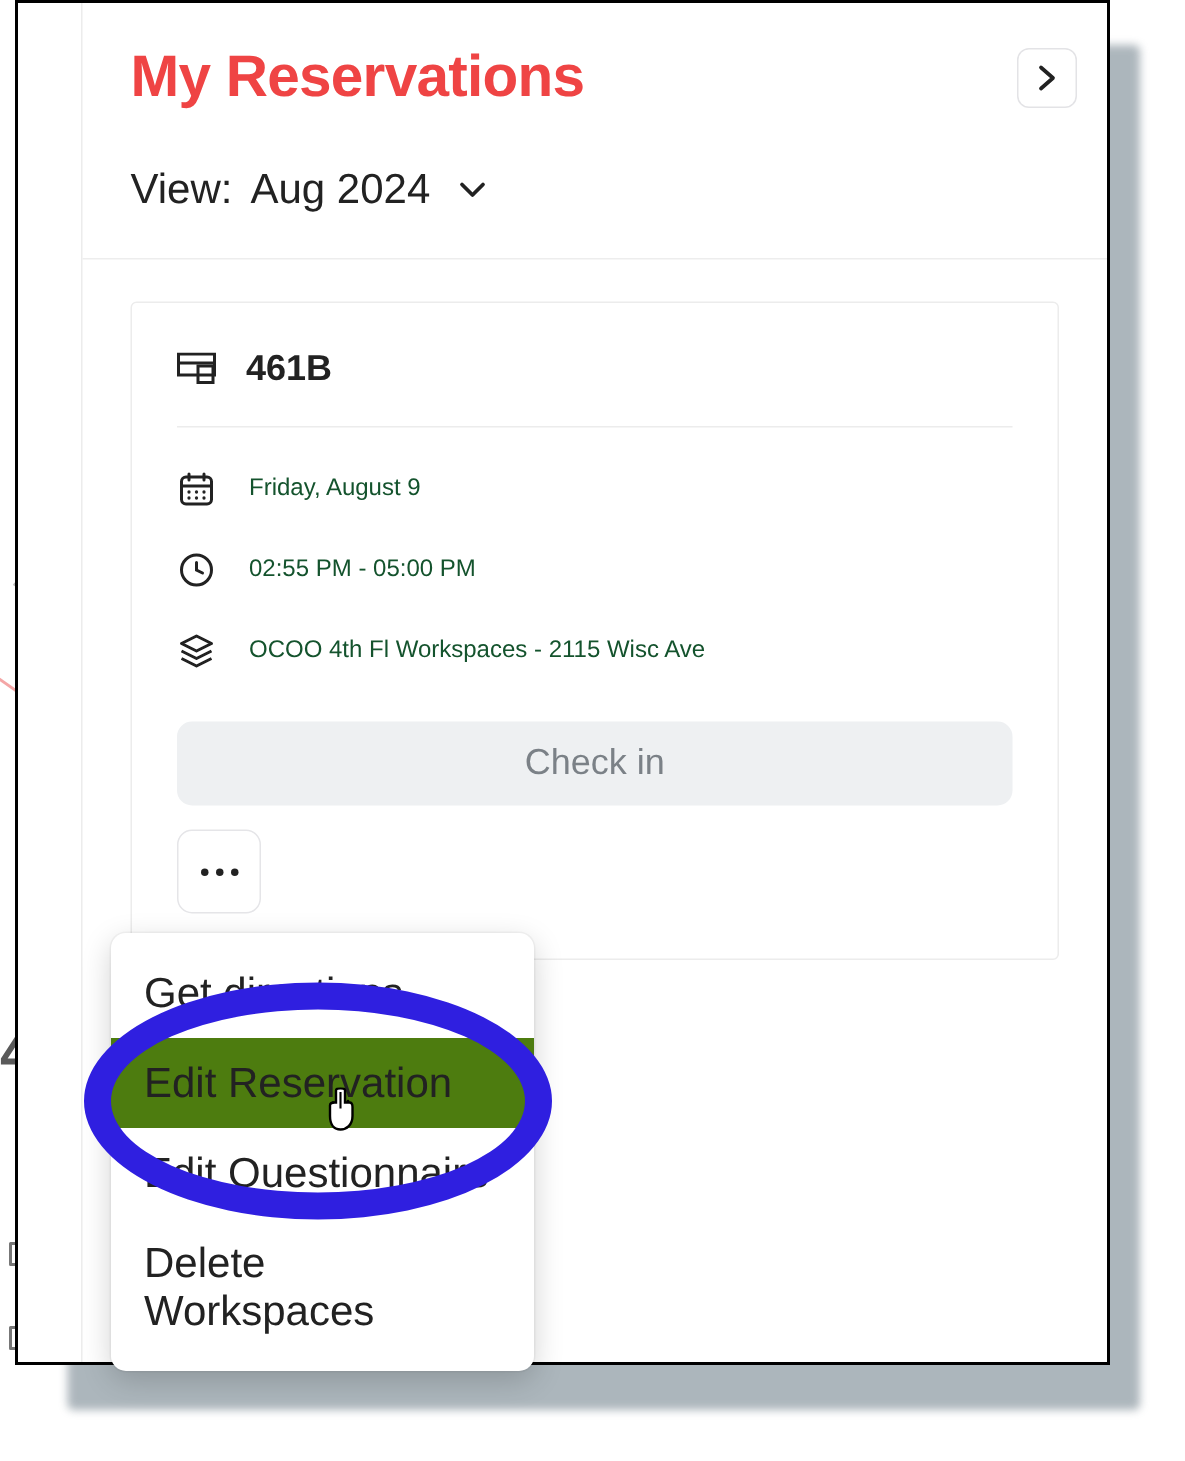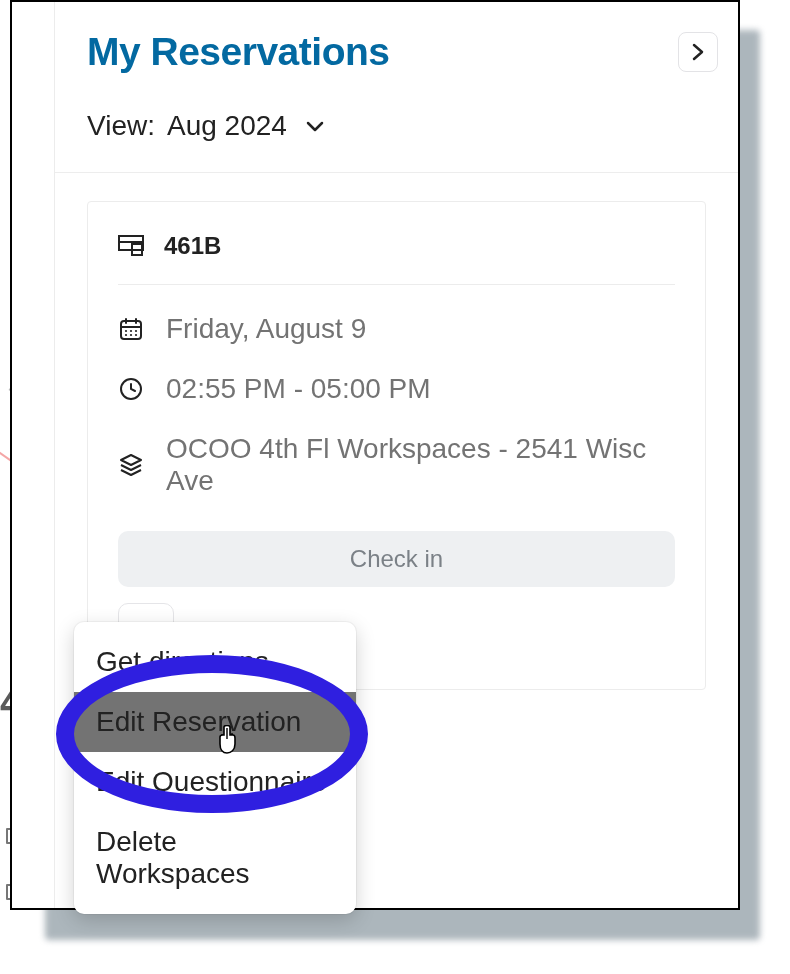--- a/index.html
+++ b/index.html
@@ -89,21 +89,21 @@
     }
     .title-row {
       display: flex;
       align-items: center;
       justify-content: space-between;
       padding: 28px 20px 0 32px;
     }
     .title {
       font-size: 39px;
       font-weight: 800;
-      color: #0369a1;
+      color: #ef4444;
       letter-spacing: -0.5px;
     }
     .chevron-btn {
       width: 40px;
       height: 40px;
       border: 1px solid #e3e3e6;
       border-radius: 8px;
       background: #fff;
       display: flex;
       align-items: center;
@@ -139,22 +139,22 @@
     .room-name {
       font-size: 24px;
       font-weight: 700;
       color: #222;
     }
     .card-row {
       display: flex;
       align-items: center;
       gap: 22px;
       margin-top: 28px;
-      font-size: 28px;
-      color: #737373;
+      font-size: 16px;
+      color: #14532d;
     }
     .icon-slot {
       width: 26px;
       height: 26px;
       display: flex;
       align-items: center;
       justify-content: center;
       flex: 0 0 26px;
     }
     .button-row {
@@ -201,21 +201,21 @@
       z-index: 10;
     }
     .dropdown-item {
       padding: 14px 22px;
       font-size: 28px;
       color: #222;
       cursor: pointer;
       position: relative;
     }
     .dropdown-item.highlight {
-      background: #737373;
+      background: #4d7c0f;
     }
 
     .annot-ellipse {
       position: absolute;
       left: 56px;
       top: 655px;
       width: 312px;
       height: 158px;
       border: 18px solid #2f1fe0;
       border-radius: 50%;
@@ -306,21 +306,21 @@
       </div>
 
       <div class="card-row">
         <span class="icon-slot">
           <svg width="24" height="24" viewBox="0 0 24 24">
               <path d="M12 2 L22 7 L12 12 L2 7 Z" fill="none" stroke="#222" stroke-width="2" stroke-linejoin="round"></path>
               <path d="M2 12 L12 17 L22 12" fill="none" stroke="#222" stroke-width="2" stroke-linejoin="round"></path>
               <path d="M2 17 L12 22 L22 17" fill="none" stroke="#222" stroke-width="2" stroke-linejoin="round"></path>
             </svg>
         </span>
-        <span>OCOO 4th Fl Workspaces - 2541 Wisc Ave</span>
+        <span>OCOO 4th Fl Workspaces - 2115 Wisc Ave</span>
       </div>
 
       <div class="button-row">
         <button class="checkin-btn">Check in</button>
         <button class="more-btn">
           <span class="dot"></span>
           <span class="dot"></span>
           <span class="dot"></span>
         </button>
       </div>

